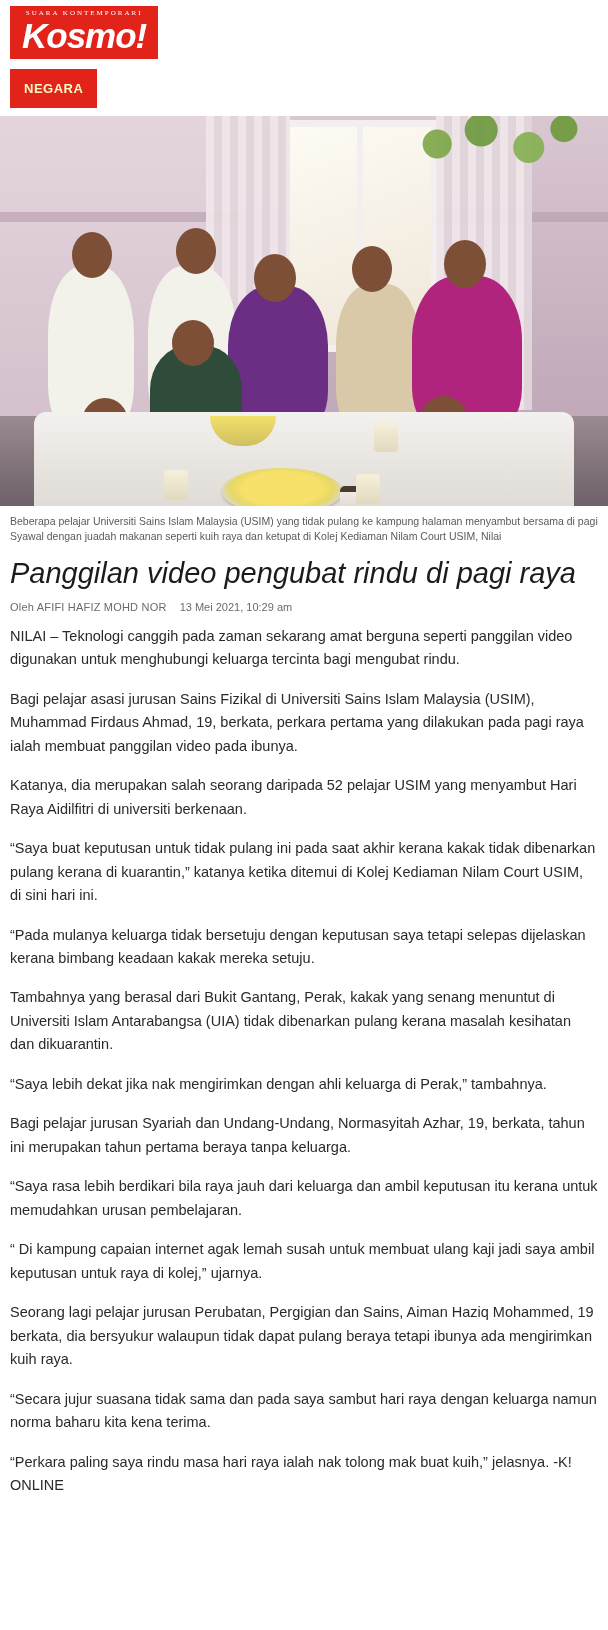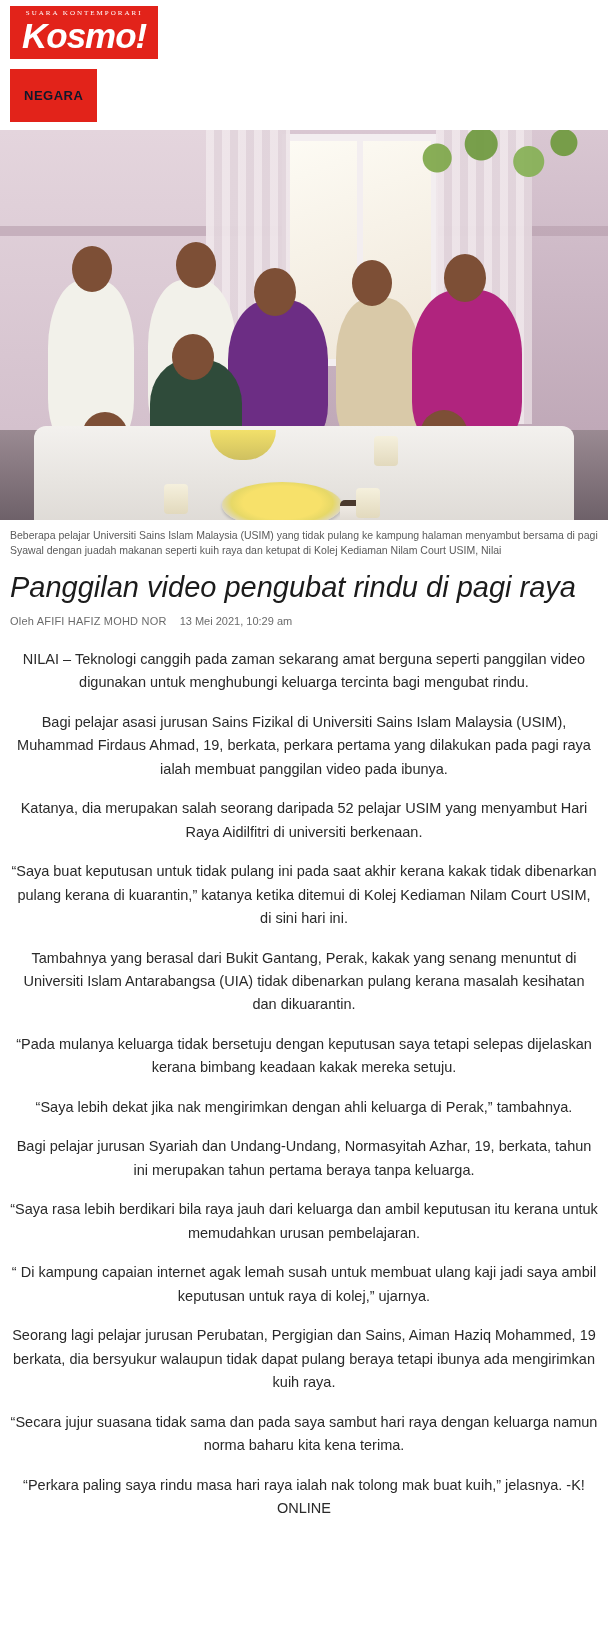--- a/index.html
+++ b/index.html
@@ -50,25 +50,25 @@
     display: block;
   }
 
   
   .category-wrap {
     padding: 6px 10px 8px 10px;
   }
   .category-badge {
     display: inline-block;
     background: #e2231a;
-    color: #0f172a;
+    color: #fef9c3;
     font-size: 13px;
     font-weight: bold;
     letter-spacing: 0.5px;
-    padding: 19px 14px;
+    padding: 12px 14px;
     text-align: center;
   }
 
   
   .hero {
     width: 608px;
     height: 390px;
     position: relative;
     overflow: hidden;
     background: #b9a7ae;
@@ -187,22 +187,21 @@
   .byline .date { margin-left: 10px; }
 
   
   .article {
     padding: 0 10px 18px 10px;
   }
   .article p {
     font-size: 14.5px;
     line-height: 1.62;
     color: #2a2a2a;
-    margin: 9px 0 16px 0;
-    text-align: center;
+    margin: 0 0 16px 0;
   }
   .article p:last-child { margin-bottom: 0; }
 </style>
 </head>
 <body>
 
 <div class="page">
 
   <div class="masthead">
     <div class="logo-box">
@@ -274,22 +273,22 @@
   <div class="byline">
     <span class="author">Oleh AFIFI HAFIZ MOHD NOR</span>
     <span class="date">13 Mei 2021, 10:29 am</span>
   </div>
 
   <div class="article">
     <p>NILAI – Teknologi canggih pada zaman sekarang amat berguna seperti panggilan video digunakan untuk menghubungi keluarga tercinta bagi mengubat rindu.</p>
     <p>Bagi pelajar asasi jurusan Sains Fizikal di Universiti Sains Islam Malaysia (USIM), Muhammad Firdaus Ahmad, 19, berkata, perkara pertama yang dilakukan pada pagi raya ialah membuat panggilan video pada ibunya.</p>
     <p>Katanya, dia merupakan salah seorang daripada 52 pelajar USIM yang menyambut Hari Raya Aidilfitri di universiti berkenaan.</p>
     <p>“Saya buat keputusan untuk tidak pulang ini pada saat akhir kerana kakak tidak dibenarkan pulang kerana di kuarantin,” katanya ketika ditemui di Kolej Kediaman Nilam Court USIM, di sini hari ini.</p>
+    <p>“Pada mulanya keluarga tidak bersetuju dengan keputusan saya tetapi selepas dijelaskan kerana bimbang keadaan kakak mereka setuju.</p>
     <p>Tambahnya yang berasal dari Bukit Gantang, Perak, kakak yang senang menuntut di Universiti Islam Antarabangsa (UIA) tidak dibenarkan pulang kerana masalah kesihatan dan dikuarantin.</p>
-    <p>“Pada mulanya keluarga tidak bersetuju dengan keputusan saya tetapi selepas dijelaskan kerana bimbang keadaan kakak mereka setuju.</p>
     <p>“Saya lebih dekat jika nak mengirimkan dengan ahli keluarga di Perak,” tambahnya.</p>
     <p>Bagi pelajar jurusan Syariah dan Undang-Undang, Normasyitah Azhar, 19, berkata, tahun ini merupakan tahun pertama beraya tanpa keluarga.</p>
     <p>“Saya rasa lebih berdikari bila raya jauh dari keluarga dan ambil keputusan itu kerana untuk memudahkan urusan pembelajaran.</p>
     <p>“ Di kampung capaian internet agak lemah susah untuk membuat ulang kaji jadi saya ambil keputusan untuk raya di kolej,” ujarnya.</p>
     <p>Seorang lagi pelajar jurusan Perubatan, Pergigian dan Sains, Aiman Haziq Mohammed, 19 berkata, dia bersyukur walaupun tidak dapat pulang beraya tetapi ibunya ada mengirimkan kuih raya.</p>
     <p>“Secara jujur suasana tidak sama dan pada saya sambut hari raya dengan keluarga namun norma baharu kita kena terima.</p>
     <p>“Perkara paling saya rindu masa hari raya ialah nak tolong mak buat kuih,” jelasnya. -K! ONLINE</p>
   </div>
 
 </div>

